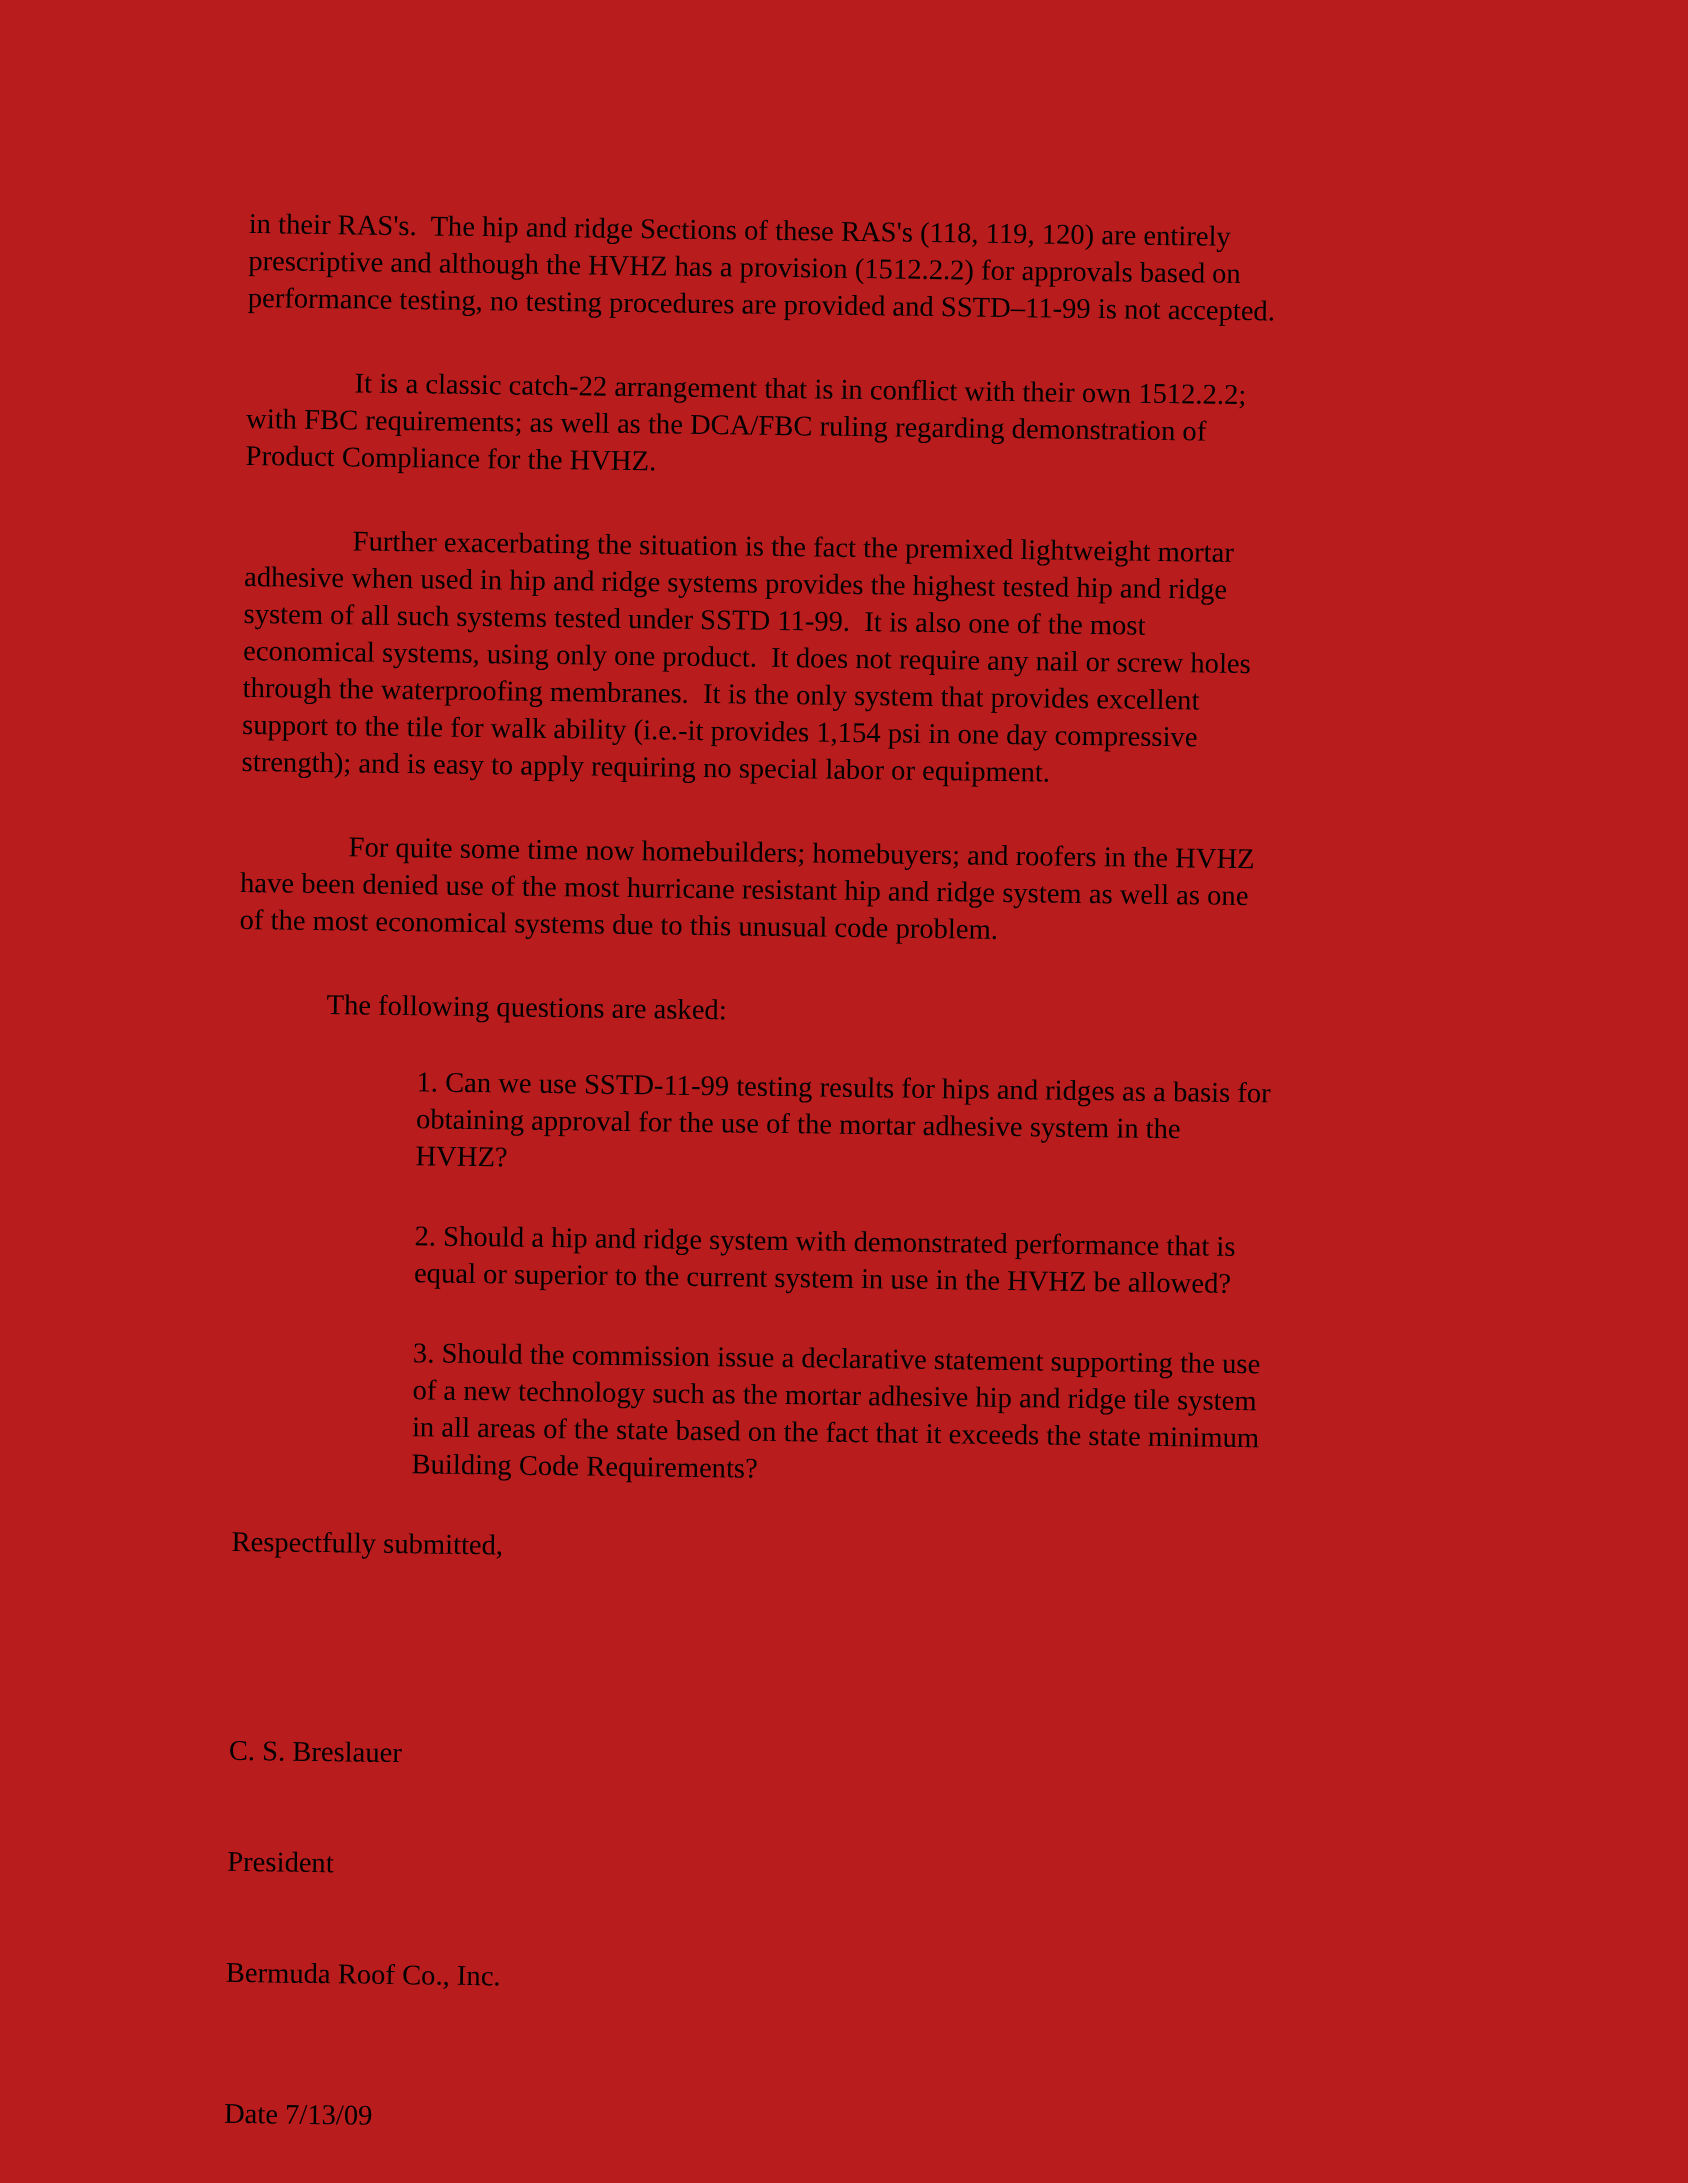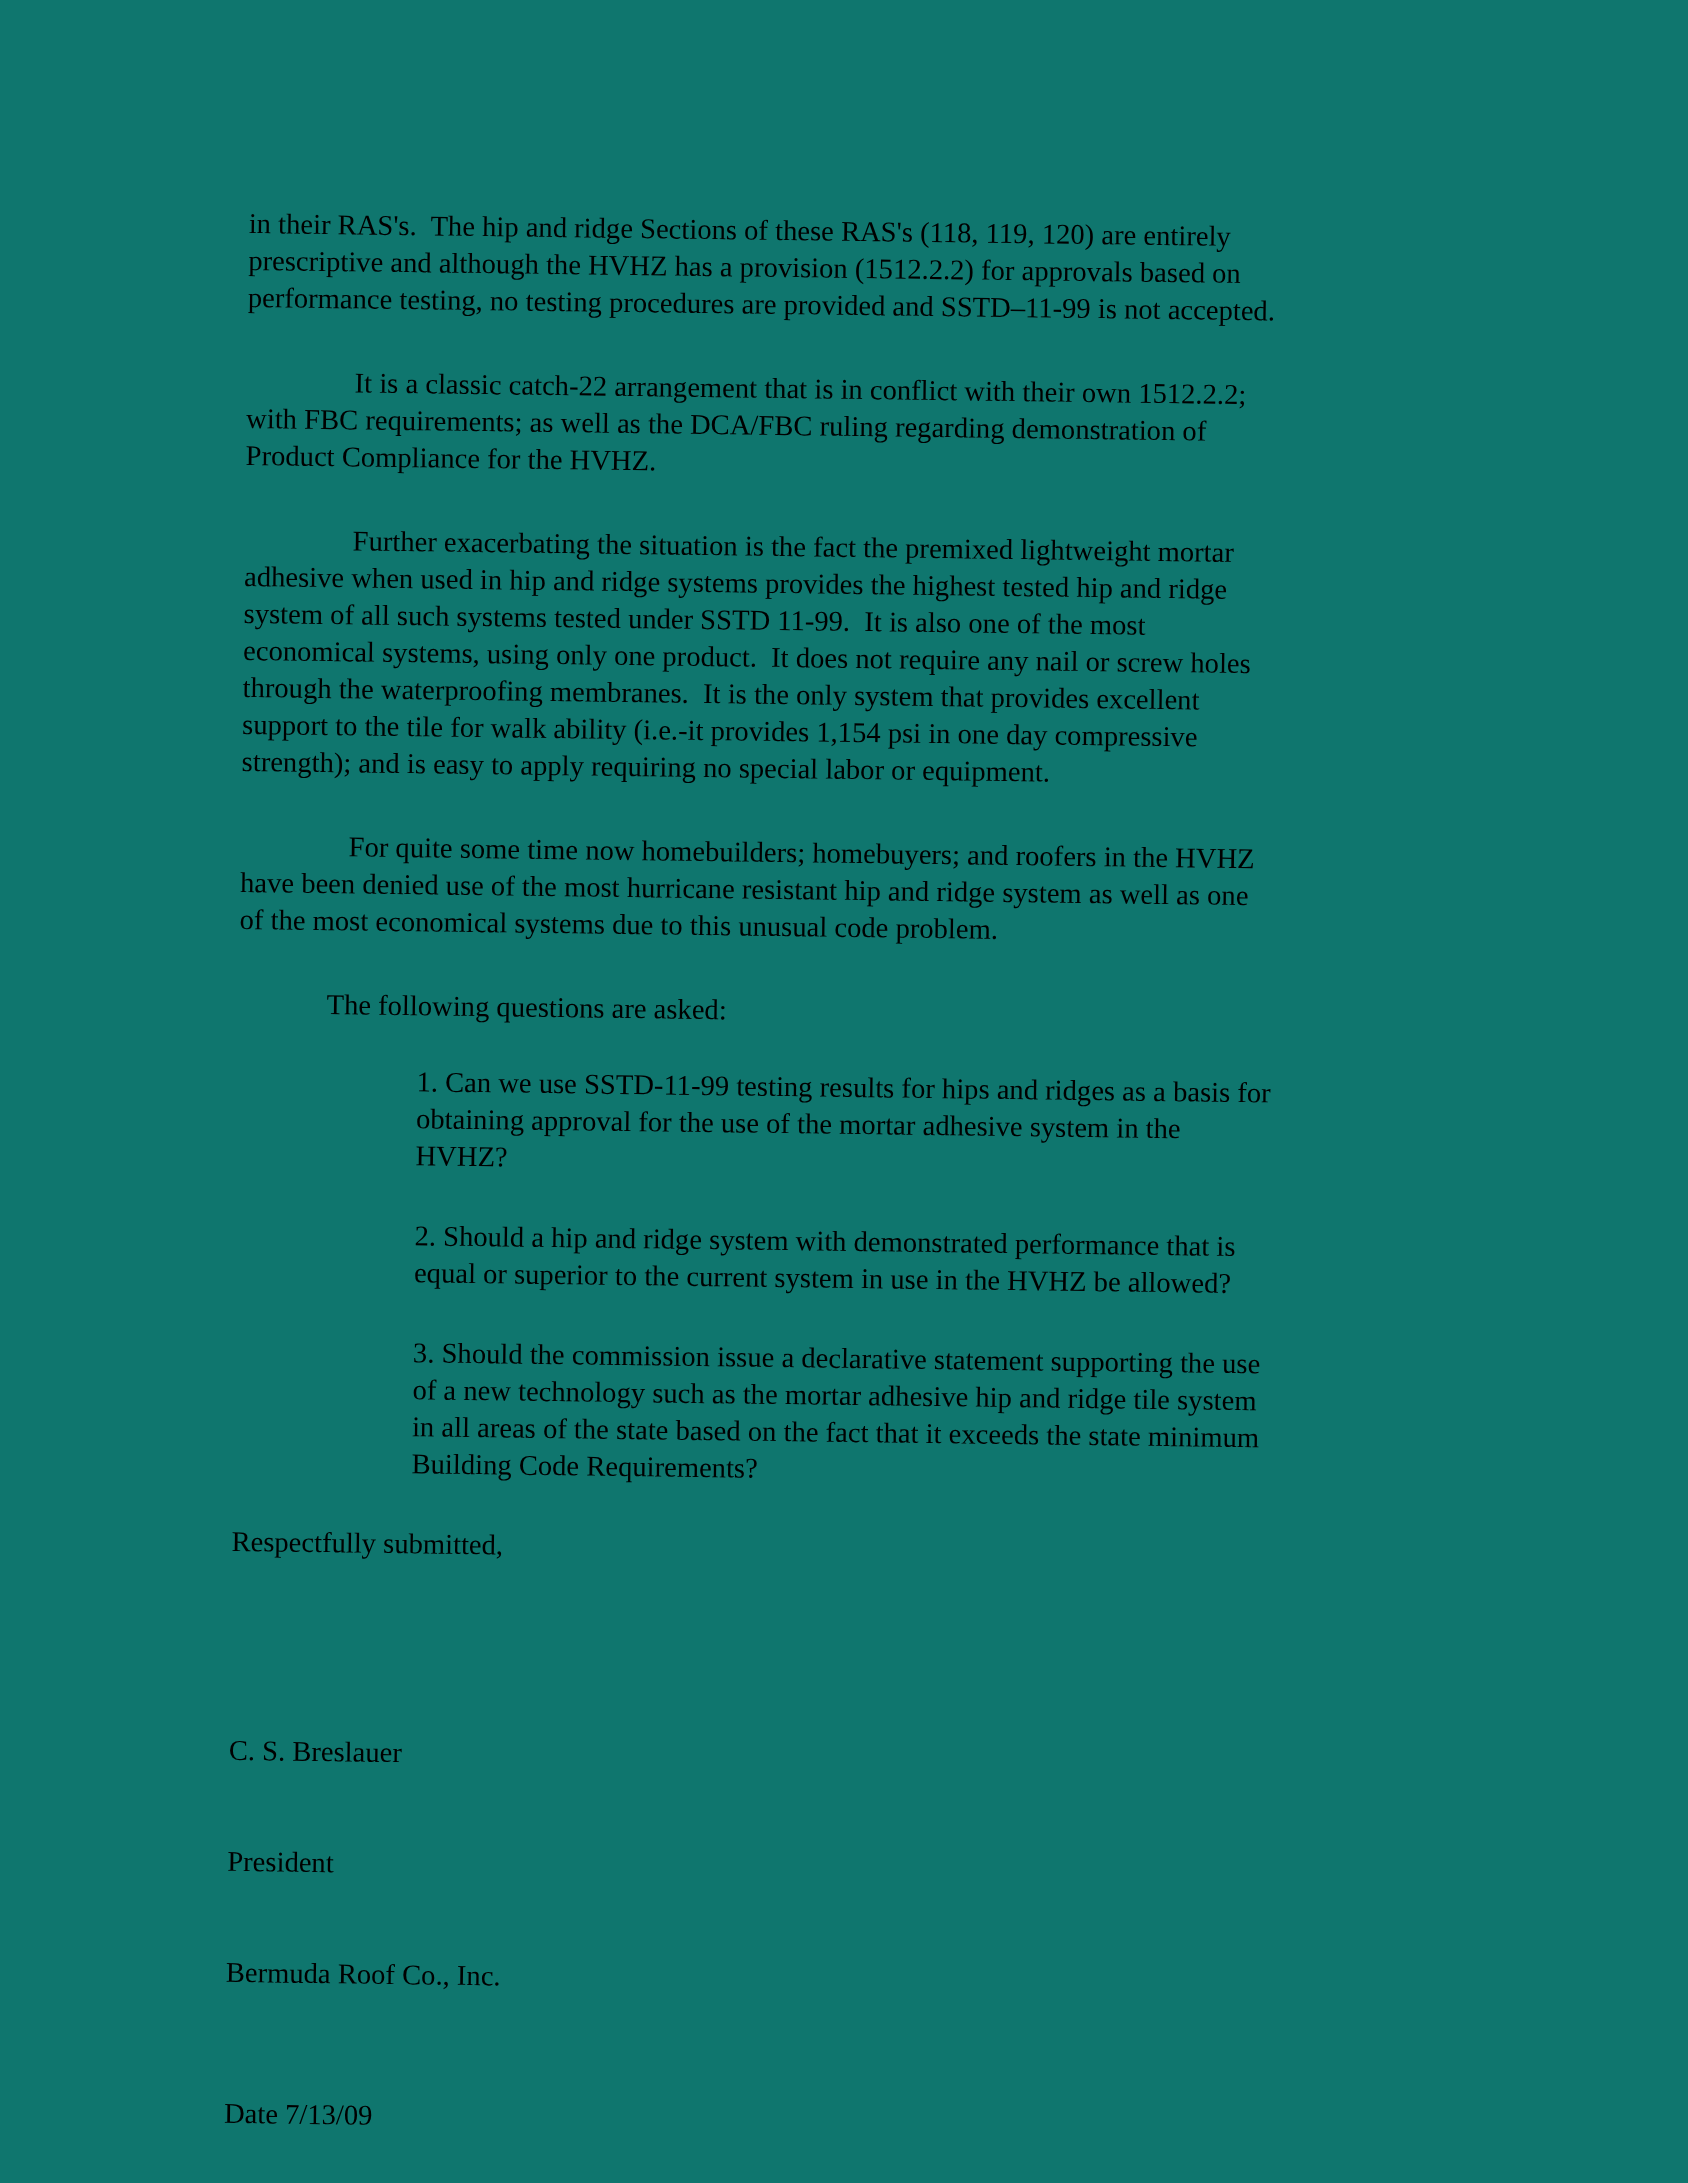--- a/index.html
+++ b/index.html
@@ -11,21 +11,21 @@
     width: 1689px;
     height: 2183px;
     position: relative;
     overflow: hidden;
     font-family: "Liberation Serif", "DejaVu Serif", serif;
     color: #000000;
   }
   .page {
     position: absolute;
     inset: 0;
-    background: #0f766e;
+    background: #b91c1c;
   }
   .content {
     position: absolute;
     left: 249px;
     top: 205px;
     width: 1355px;
     transform: rotate(0.75deg);
     transform-origin: 0 0;
     font-size: 28.6px;
     line-height: 37px;

